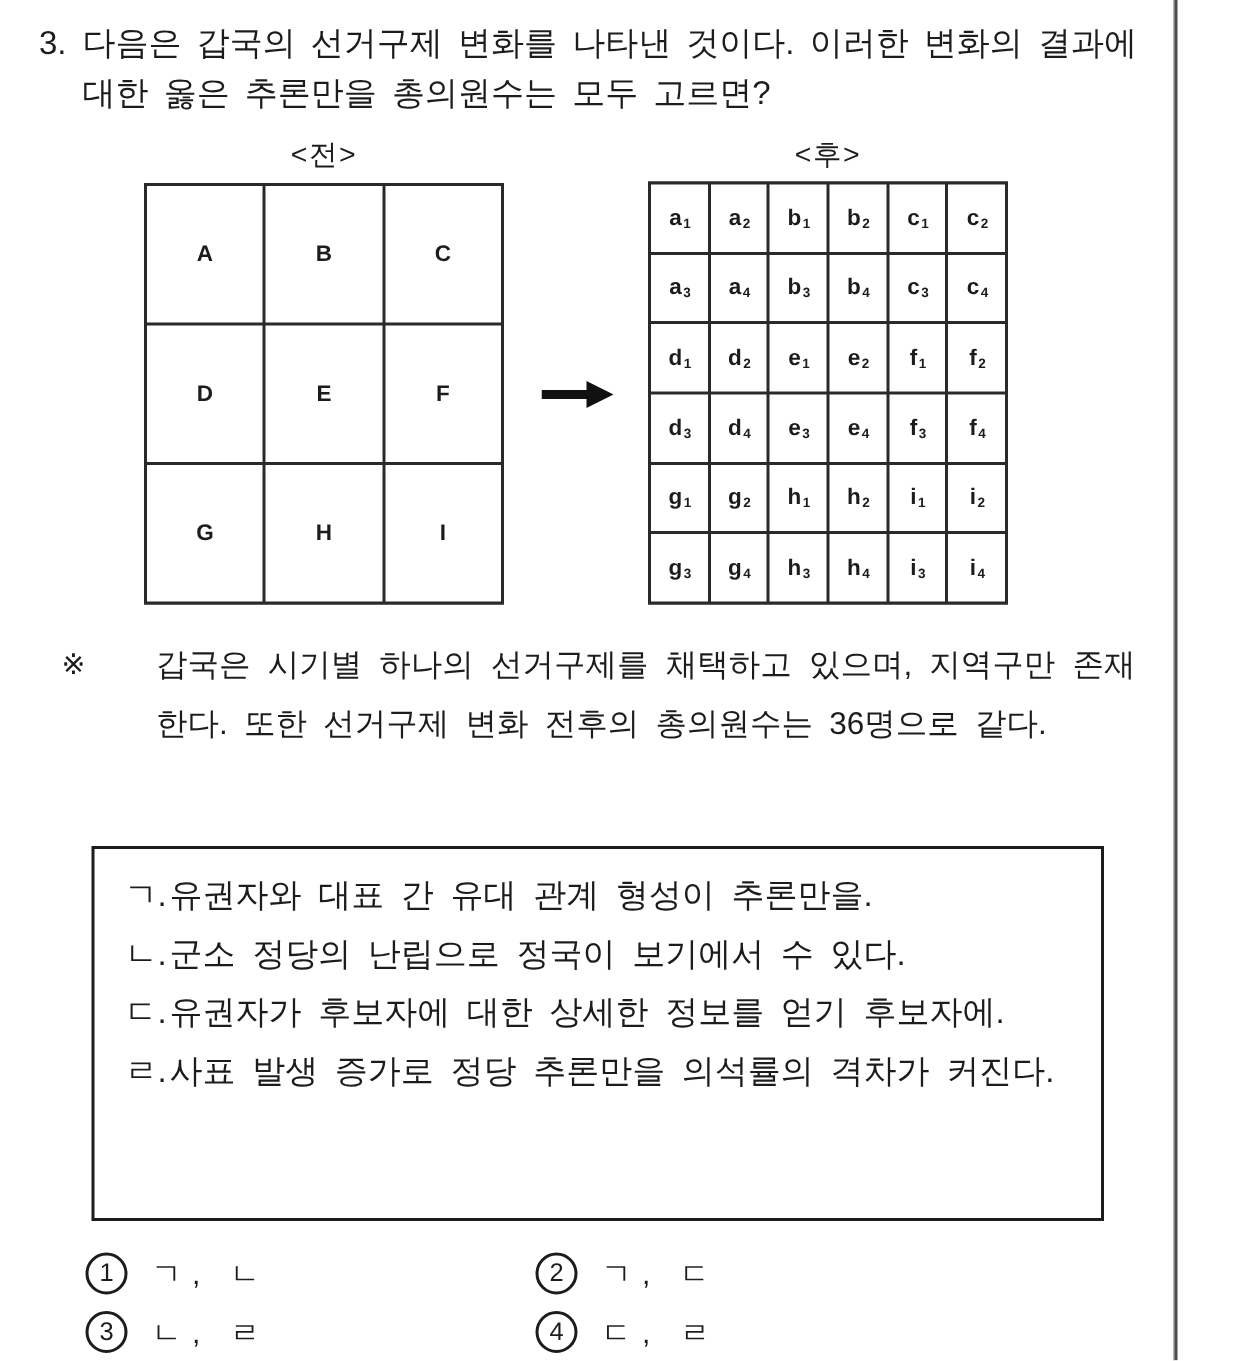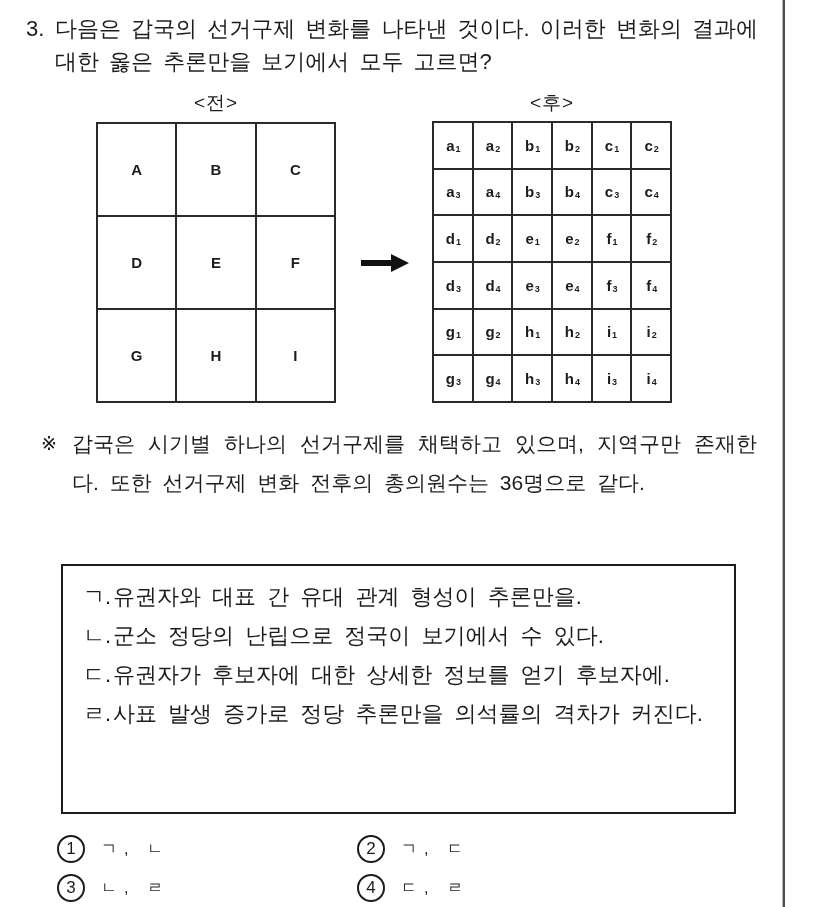--- a/index.html
+++ b/index.html
@@ -101,20 +101,21 @@
     display: flex;
     font-size: 21px;
     line-height: 39px;
   }
   .note-marker { width: 31px; flex: 0 0 31px; font-size: 19px; }
   .note-text {
     flex: 1;
     text-align: justify;
     word-spacing: 5px;
     word-break: break-all;
+    margin-left: 32px;
   }
 
   
   .options-box {
     position: absolute;
     left: 61px; top: 564px;
     width: 675px; height: 250px;
     border: 2px solid #1c1c1c;
     padding: 11px 12px 0 20px;
   }
@@ -146,33 +147,33 @@
     width: 28px; height: 28px;
     border: 2px solid #1c1c1c;
     border-radius: 50%;
     display: flex;
     align-items: center;
     justify-content: center;
     font-size: 17px;
     flex: 0 0 28px;
   }
   .answer-label {
-    font-size: 16px;
+    font-size: 20px;
     letter-spacing: 7px;
     white-space: nowrap;
   }
 </style>
 </head>
 <body>
 
 <div class="page">
 
   <div class="question">
     <span class="q-num">3.</span>
-    <span class="q-text">다음은 갑국의 선거구제 변화를 나타낸 것이다. 이러한 변화의 결과에 대한 옳은 추론만을 보기에서 모두 고르면?</span>
+    <span class="q-text">다음은 갑국의 선거구제 변화를 나타낸 것이다. 이러한 변화의 결과에 대한 옳은 추론만을 총의원수는 모두 고르면?</span>
   </div>
 
   <div class="grid-label label-before">&lt;전&gt;</div>
   <div class="grid-label label-after">&lt;후&gt;</div>
 
   <div class="district-grid grid-before">
       <div class="cell">A</div>
       <div class="cell">B</div>
       <div class="cell">C</div>
       <div class="cell">D</div>

